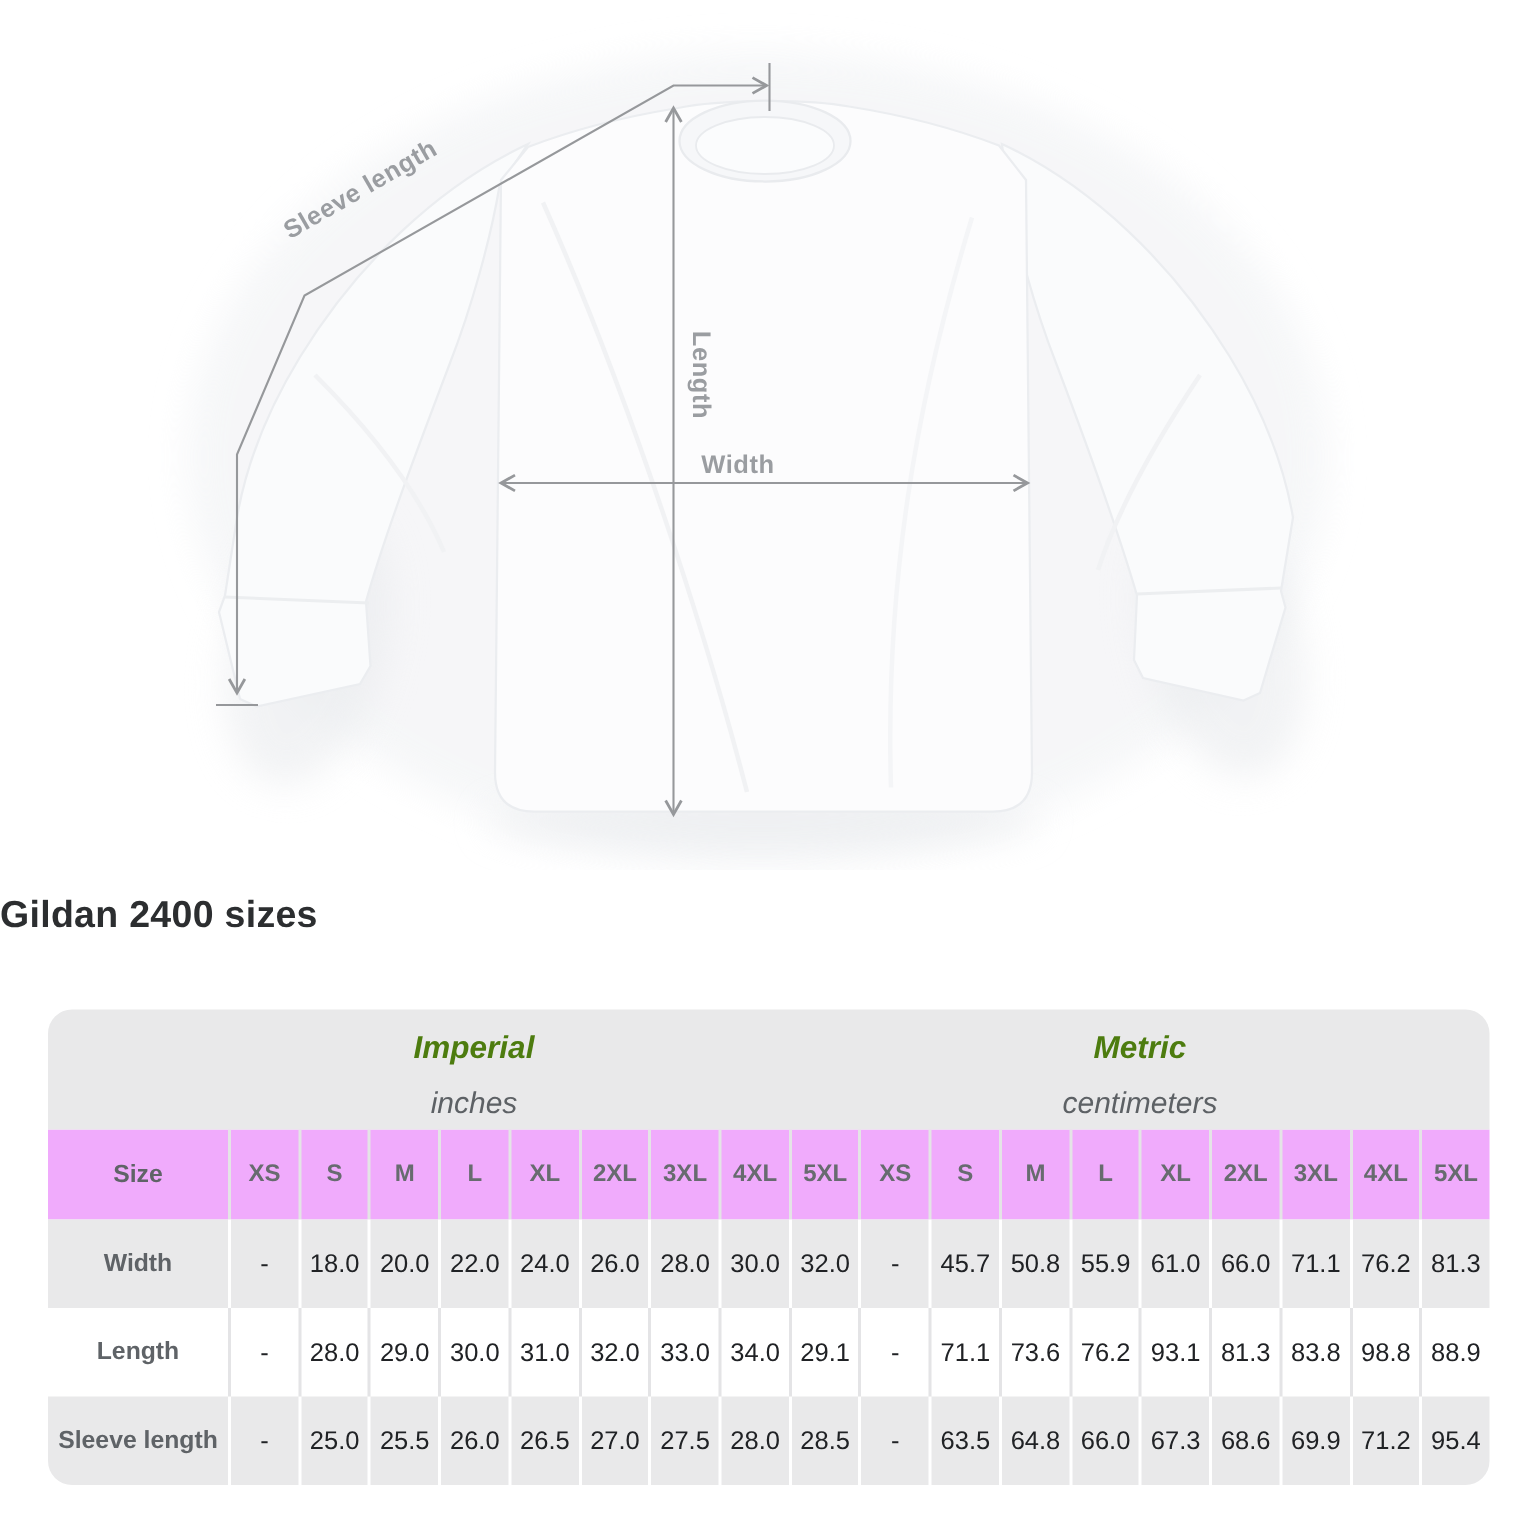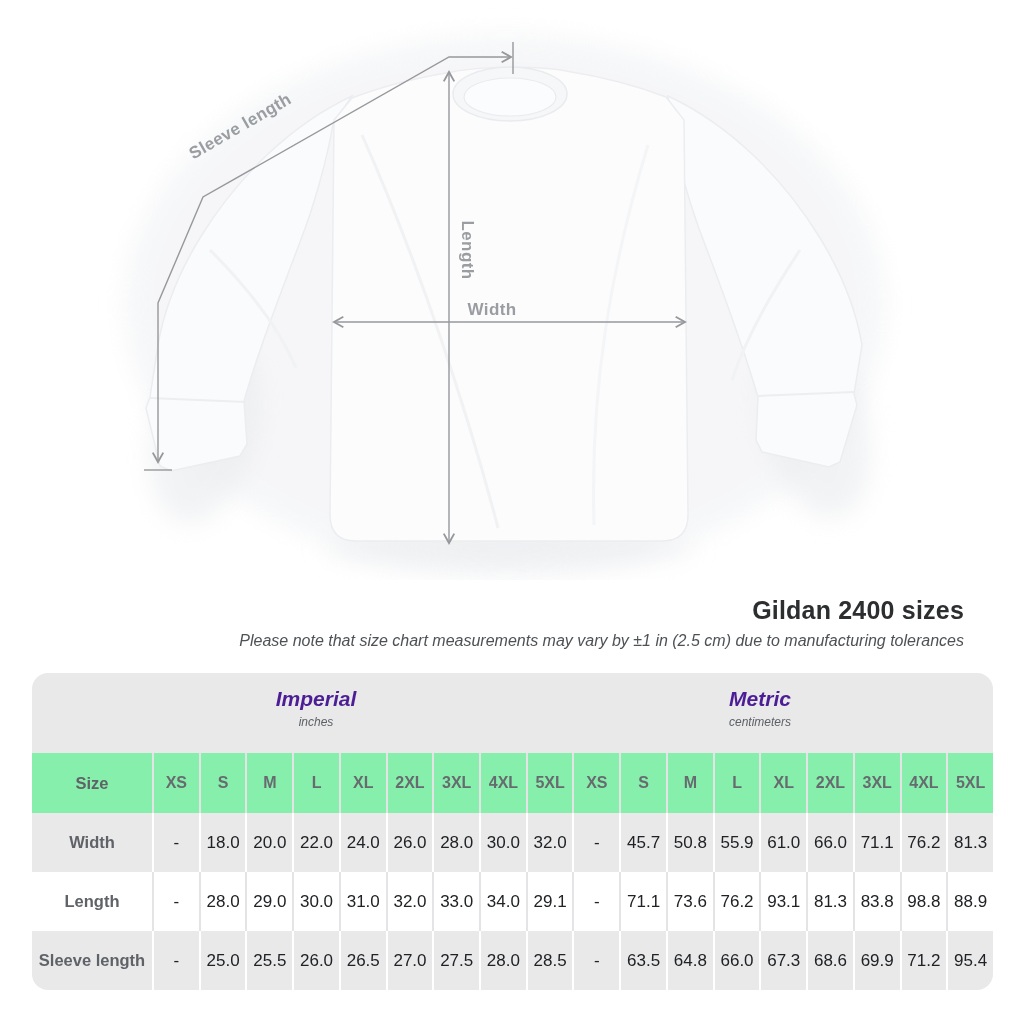--- a/index.html
+++ b/index.html
@@ -7,39 +7,39 @@
     position:relative;width:1024px;height:1024px;overflow:hidden;background:#ffffff;
     font-family:"Liberation Sans", sans-serif;
   }
   
   .diagram{position:absolute;left:0;top:0;width:1024px;height:580px;}
   .measure-label{
     font-family:"Liberation Sans", sans-serif;
     font-size:17px;font-weight:700;fill:#9a9da1;letter-spacing:.4px;
   }
   
-  .chart-header{position:absolute;left:0;top:596px;width:964px;text-align:right;}
+  .chart-header{position:absolute;left:0;top:596px;width:964px;text-align:left;}
   .chart-header h1{
     margin:0;font-size:25px;line-height:1.15;font-weight:700;color:#2c2e30;letter-spacing:.2px;
   }
   .chart-header p{
     margin:7px 0 0 0;font-size:16px;font-style:italic;color:#4e5255;
   }
   
   .size-table{position:absolute;left:32px;top:673px;width:961px;}
   .row{display:grid;grid-template-columns:120px repeat(18,1fr);}
   .group-row{
     position:relative;height:80px;background:#e9e9ea;border-radius:16px 16px 0 0;display:block;
   }
   .group{position:absolute;top:13px;text-align:center;transform:translateX(-50%);}
   .group-imperial{left:284px;}
   .group-metric{left:728px;}
-  .g-title{font-size:21px;font-weight:700;font-style:italic;color:#4c1d95;line-height:1.2;}
-  .g-sub{font-size:12px;font-style:italic;color:#5d6165;margin-top:4px;}
-  .head-row{height:60px;background:#86efac;}
+  .g-title{font-size:21px;font-weight:700;font-style:italic;color:#4d7c0f;line-height:1.2;}
+  .g-sub{font-size:20px;font-style:italic;color:#5d6165;margin-top:14px;}
+  .head-row{height:60px;background:#f0abfc;}
   .data-row{height:59px;background:#ffffff;}
   .data-row.stripe{background:#e9e9ea;}
   .data-row.last{border-radius:0 0 16px 16px;overflow:hidden;}
   .cell{
     display:flex;align-items:center;justify-content:center;
     font-size:17px;color:#202225;white-space:nowrap;
   }
   .head-row .cell + .cell,
   .data-row .cell + .cell{border-left:2px solid #e4e4e6;}
   .data-row.stripe .cell + .cell{border-left-color:#ffffff;}
@@ -93,21 +93,20 @@
       </g>
 
       <text class="measure-label" x="243" y="131" text-anchor="middle" transform="rotate(-30 243 131)">Sleeve length</text>
       <text class="measure-label" x="462" y="250" text-anchor="middle" transform="rotate(90 462 250)">Length</text>
       <text class="measure-label" x="492" y="315" text-anchor="middle">Width</text>
     </svg>
   </div>
 
   <div class="chart-header">
     <h1>Gildan 2400 sizes</h1>
-    <p>Please note that size chart measurements may vary by ±1 in (2.5 cm) due to manufacturing tolerances</p>
   </div>
 
   <div class="size-table">
     <div class="group-row">
       <div class="group group-imperial">
         <div class="g-title">Imperial</div>
         <div class="g-sub">inches</div>
       </div>
       <div class="group group-metric">
         <div class="g-title">Metric</div>

